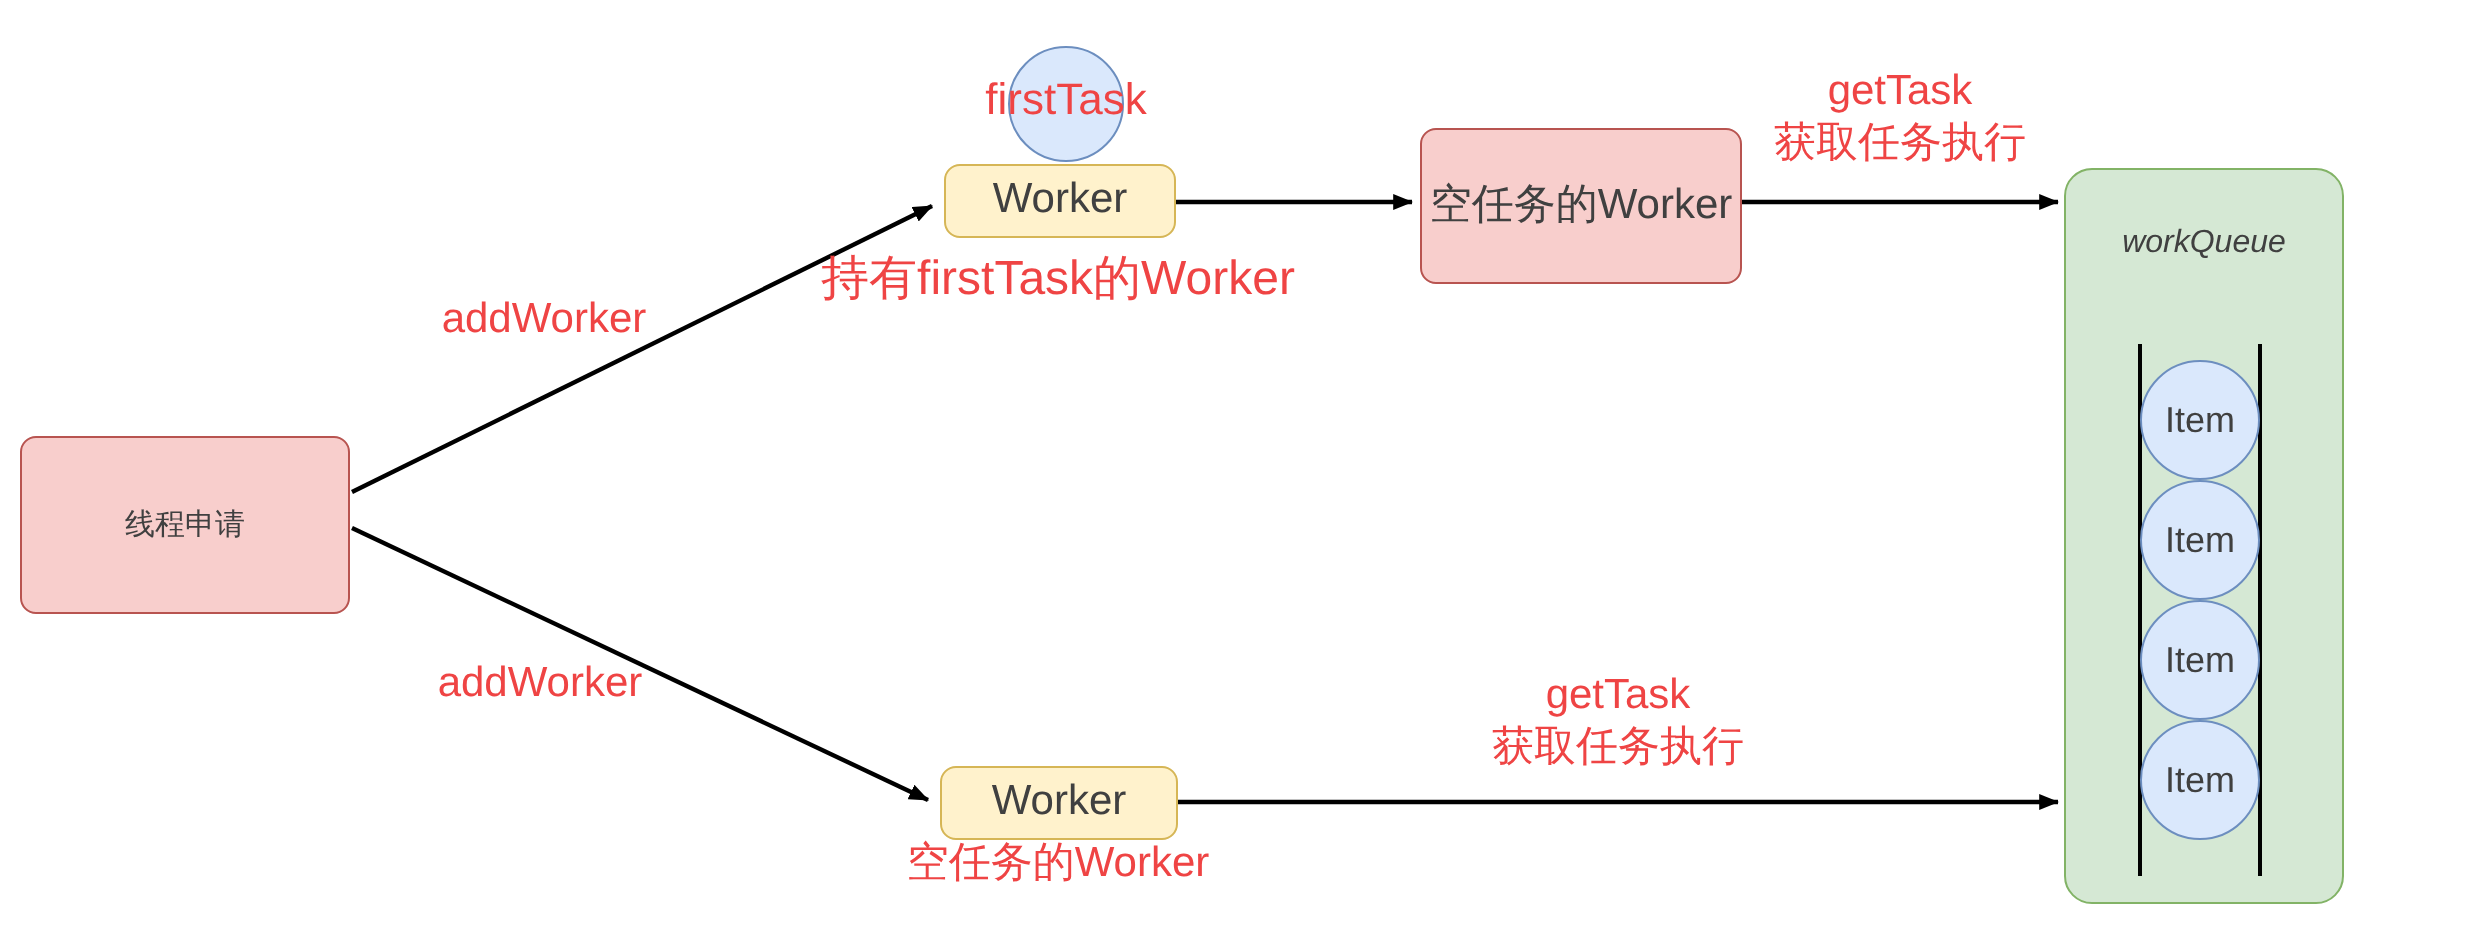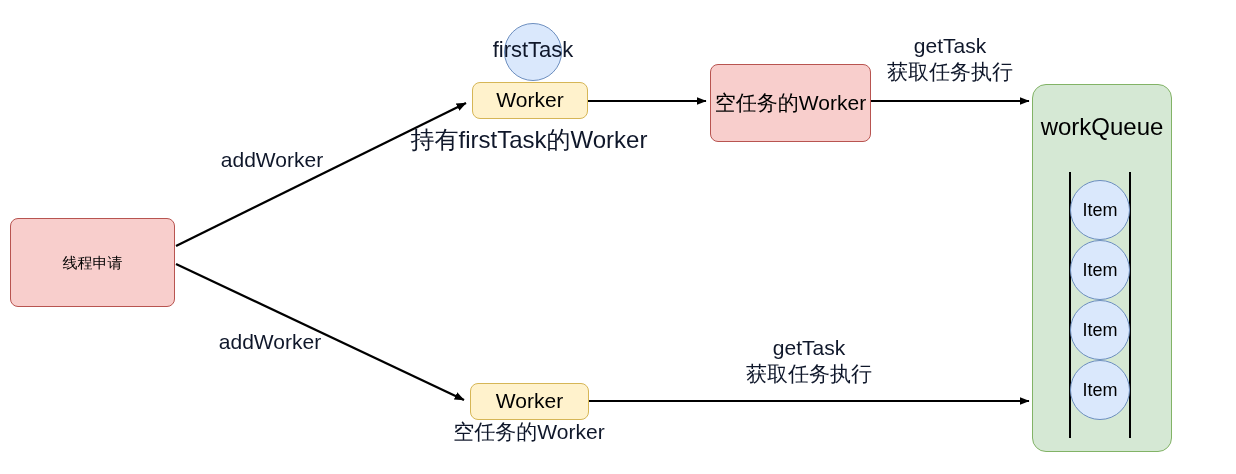--- a/index.html
+++ b/index.html
@@ -24,21 +24,21 @@
     width: 1236px;
     height: 474px;
   }
   .node {
     position: absolute;
     box-sizing: border-box;
     display: flex;
     align-items: center;
     justify-content: center;
     text-align: center;
-    color: #000000;
+    color: #404040;
     line-height: 1.15;
   }
   .rounded-box {
     border-radius: 8px;
     border-style: solid;
     border-width: 1.6px;
   }
   .box-red {
     background: #f8cecc;
     border-color: #b85450;
@@ -52,21 +52,21 @@
     border-color: #82b366;
     border-radius: 14px;
   }
   .circle-blue {
     background: #dae8fc;
     border: 1.6px solid #6c8ebf;
     border-radius: 50%;
   }
   .edge-label {
     position: absolute;
-    color: #0f172a;
+    color: #ef4444;
     white-space: pre;
     text-align: center;
     line-height: 1.12;
     pointer-events: none;
   }
   .qline {
     position: absolute;
     width: 2px;
     background: #000000;
   }
@@ -88,21 +88,21 @@
     <line x1="176" y1="264" x2="464" y2="400" stroke="#000000" stroke-width="2.2" marker-end="url(#arrowhead)"></line>
 
     <line x1="588" y1="101" x2="706" y2="101" stroke="#000000" stroke-width="2.2" marker-end="url(#arrowhead)"></line>
 
     <line x1="871" y1="101" x2="1029" y2="101" stroke="#000000" stroke-width="2.2" marker-end="url(#arrowhead)"></line>
 
     <line x1="589" y1="401" x2="1029" y2="401" stroke="#000000" stroke-width="2.2" marker-end="url(#arrowhead)"></line>
   </svg>
 
   <div class="node rounded-box box-green" style="left:1032px; top:84px; width:140px; height:368px; align-items:flex-start; justify-content:center;">
-    <span style="margin-top:28px; font-size:24px;">workQueue</span>
+    <span style="margin-top:28px; font-size:16px;font-style:italic;">workQueue</span>
   </div>
 
   <div class="qline" style="left:1069px; top:172px; height:266px;"></div>
   <div class="qline" style="left:1129px; top:172px; height:266px;"></div>
 
   <div class="node circle-blue" style="left:1070px; top:180px; width:60px; height:60px; font-size:18px;">
     <span>Item</span>
   </div>
   <div class="node circle-blue" style="left:1070px; top:240px; width:60px; height:60px; font-size:18px;">
     <span>Item</span>

